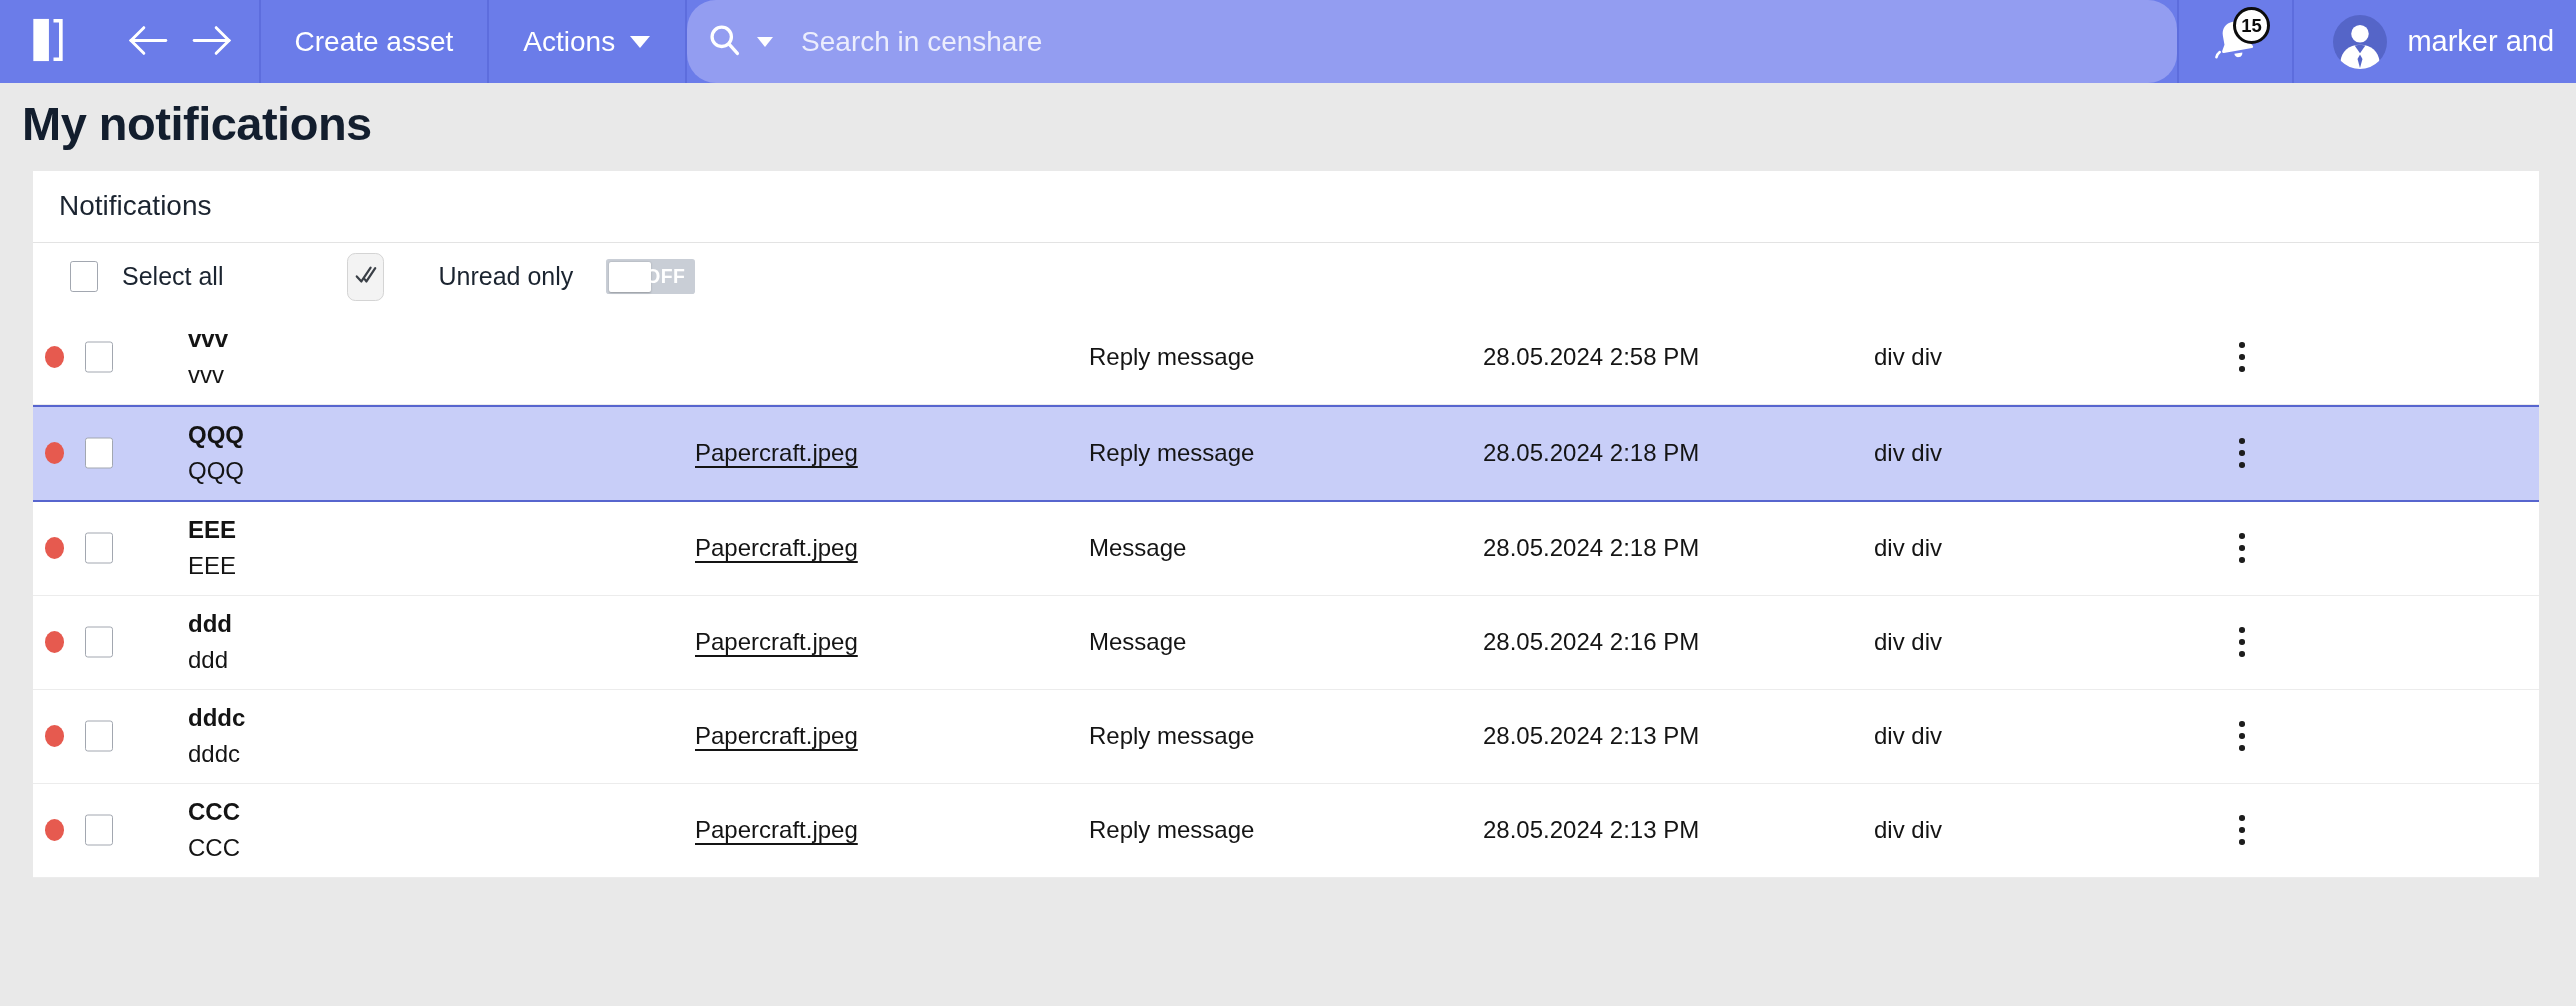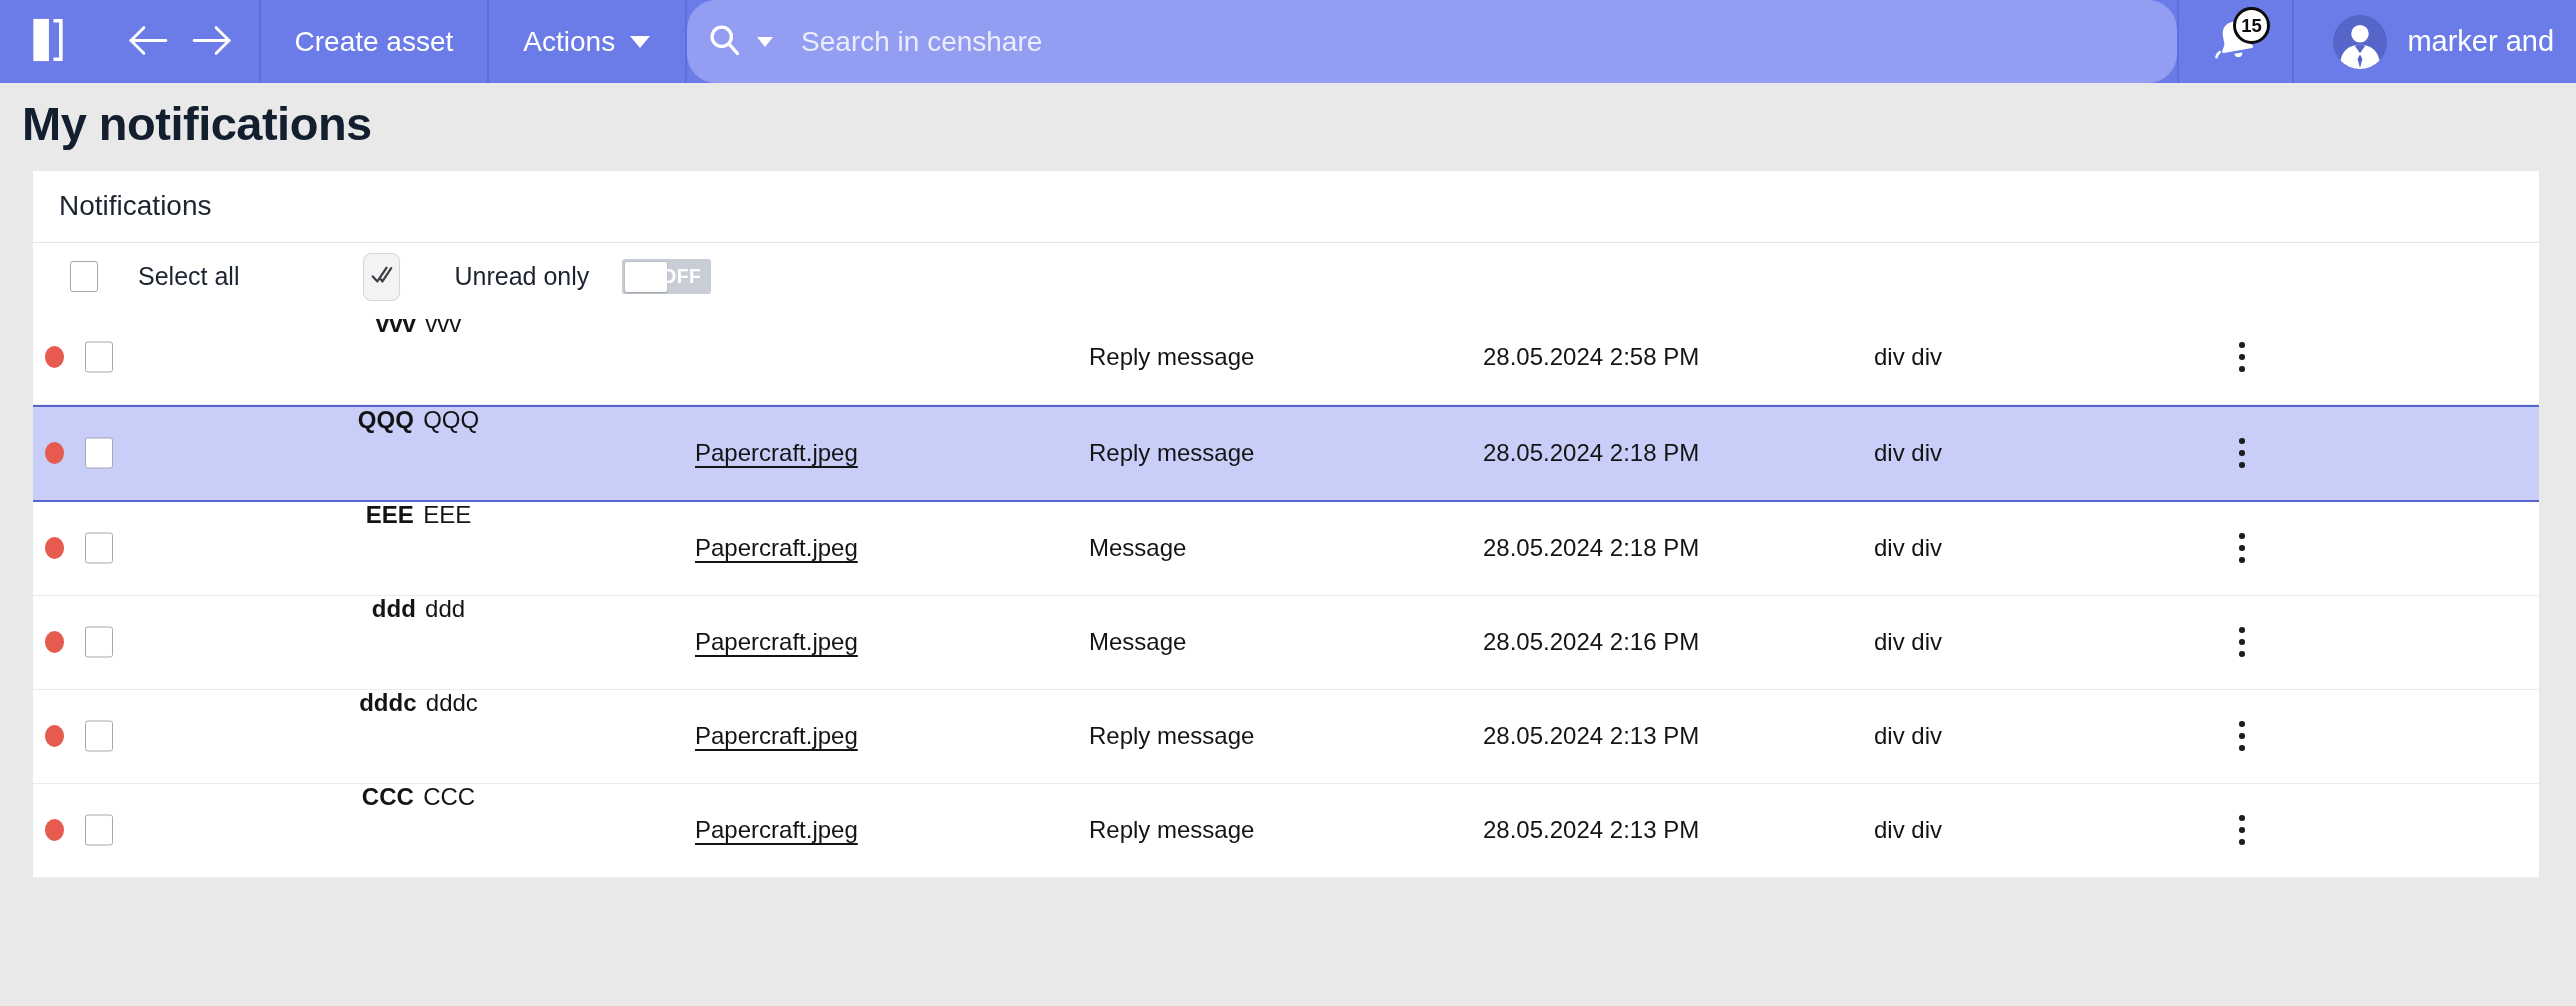--- a/index.html
+++ b/index.html
@@ -97,21 +97,21 @@
     border-bottom: 1.9px solid #e3e3e3;
   }
   .panel-title { font-size: 28px; color: #1b2430; }
   .controls {
     height: 68px; display: flex; align-items: center; padding-left: 37px;
   }
   .checkbox {
     width: 28px; height: 31px; background: #fff;
     border: 1.9px solid #a2a7b0; border-radius: 2.8px; cursor: pointer; flex: 0 0 auto;
   }
-  .select-all-label { margin-left: 40px; font-size: 25px; color: #1b2430; }
+  .select-all-label { margin-left: 24px; font-size: 25px; color: #1b2430; }
   .check-button {
     margin-left: 124px; width: 37px; height: 48px;
     background: #f3f3f3; border: 1.9px solid #d4d4d4; border-radius: 8.3px;
     display: flex; align-items: center; justify-content: center; cursor: pointer;
   }
   .unread-label { margin-left: 54px; font-size: 25px; color: #1b2430; }
   .toggle {
     margin-left: 33px; width: 89px; height: 35px;
     background: #c9ced6; border: none; border-radius: 2.8px;
     position: relative; cursor: pointer; display: flex; align-items: center;
@@ -155,21 +155,21 @@
     height: 97px;
   }
   .cell { display: flex; align-items: center; height: 100%; }
   .cell-status { position: relative; }
   .unread-dot {
     position: absolute; left: 12px; top: 50%; transform: translateY(-50%);
     width: 19.4px; height: 22px; border-radius: 50%; background: #e65a4f;
   }
   .cell-status .checkbox { position: absolute; left: 52px; top: 50%; transform: translateY(-50%); }
   .cell-notif {
-    flex-direction: row; align-items: flex-start; justify-content: center;
+    flex-direction: column; align-items: flex-start; justify-content: center;
     padding-left: 46px; gap: 9.3px;
   }
   .row-title { font-size: 24px; font-weight: 700; color: #141414; line-height: 26px; }
   .row-subtitle { font-size: 24px; color: #141414; line-height: 26px; }
   .cell-pad { padding-left: 46px; font-size: 24px; color: #141414; }
   .asset-link { color: #141414; text-decoration: underline; text-underline-offset: 4.6px; cursor: pointer; }
   .row-kebab {
     background: transparent; border: none; cursor: pointer;
     display: flex; flex-direction: column; align-items: center; gap: 6.5px;
     padding: 9.3px; margin-left: 3.7px;

